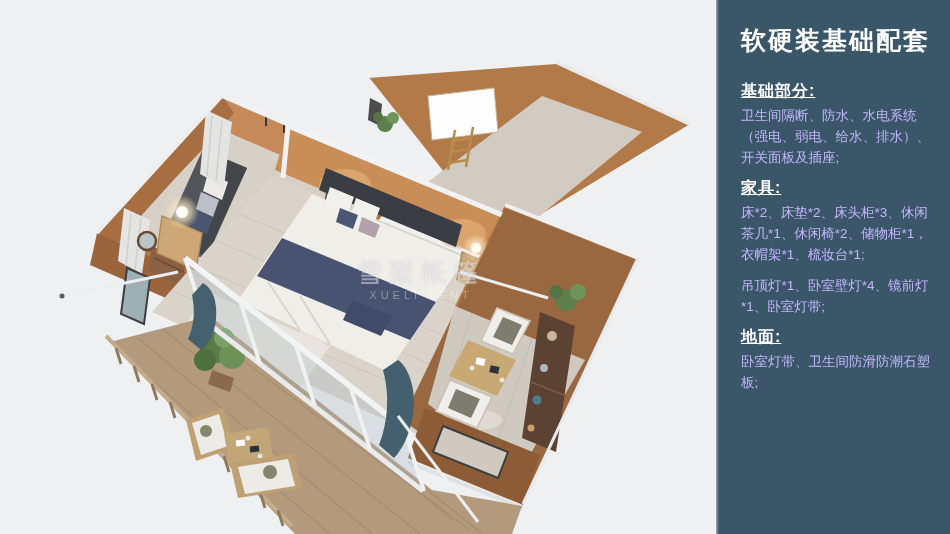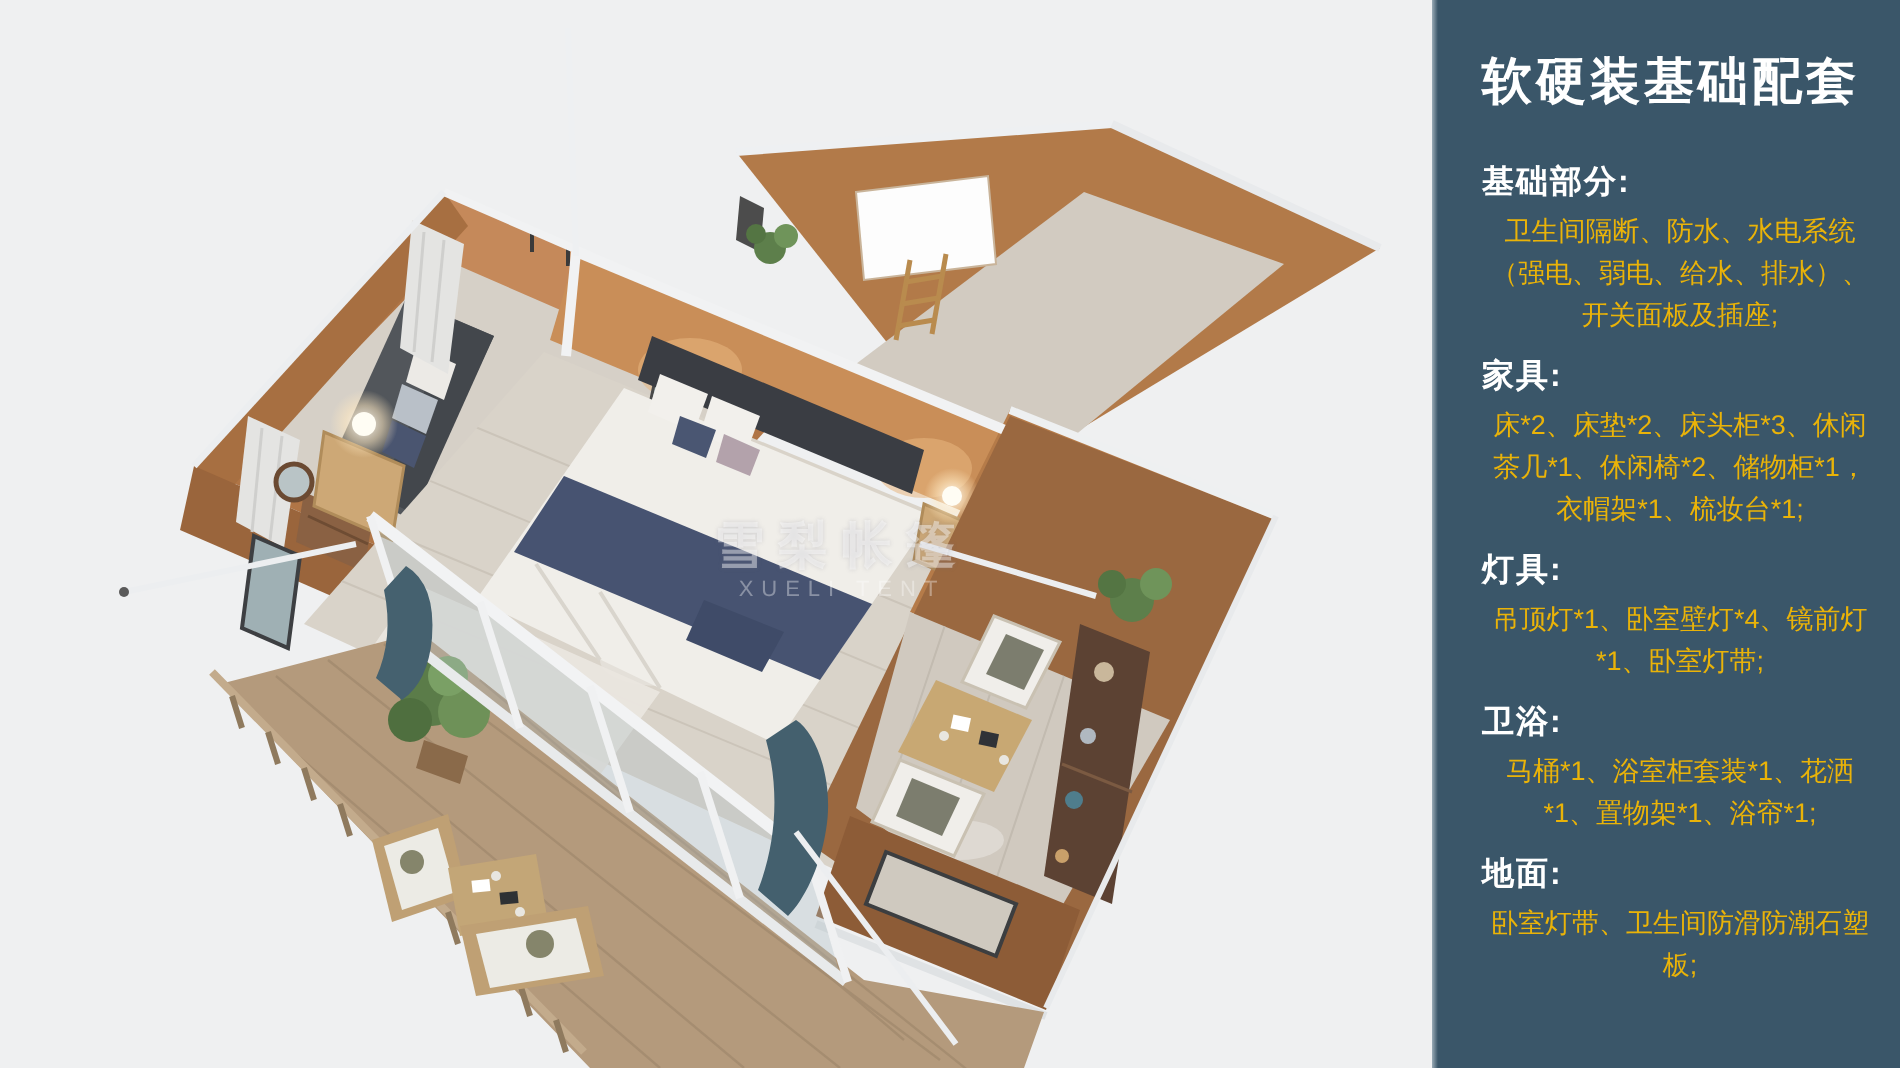--- a/index.html
+++ b/index.html
@@ -26,22 +26,22 @@
     padding:24px 14px 0 25px;
   }
   .panel::before{
     content:"";position:absolute;left:0;top:0;bottom:0;width:3px;
     background:linear-gradient(to right,#9aabb6,rgba(154,171,182,0));
   }
   .panel h1{
     margin:0 0 24px 0;font-size:25px;font-weight:700;letter-spacing:2px;color:#ffffff;white-space:nowrap;
   }
   .panel section{margin:0 0 10px 0;}
-  .panel h2{margin:0 0 3px 0;font-size:16px;font-weight:700;letter-spacing:1px;color:#ffffff;}
-  .panel p{margin:0;font-size:13.5px;line-height:21px;color:#eab308;width:198px;text-align:center;}
+  .panel h2{margin:0 0 3px 0;font-size:16px;font-weight:700;letter-spacing:1px;color:#ffffff;text-decoration:underline;}
+  .panel p{margin:0;font-size:13.5px;line-height:21px;color:#c4b5fd;width:198px;}
 </style>
 </head>
 <body>
 
 <div class="stage">
 
   <div class="render">
     <svg width="716" height="534" viewBox="0 0 716 534">
       <defs>
         <radialGradient id="glow" cx="50%" cy="50%" r="50%">
@@ -298,28 +298,23 @@
       <h2>基础部分:</h2>
       <p>卫生间隔断、防水、水电系统（强电、弱电、给水、排水）、开关面板及插座;</p>
     </section>
 
     <section>
       <h2>家具:</h2>
       <p>床*2、床垫*2、床头柜*3、休闲茶几*1、休闲椅*2、储物柜*1，衣帽架*1、梳妆台*1;</p>
     </section>
 
     <section>
-      <h2>灯具:</h2>
       <p>吊顶灯*1、卧室壁灯*4、镜前灯*1、卧室灯带;</p>
     </section>
 
-    <section>
-      <h2>卫浴:</h2>
-      <p>马桶*1、浴室柜套装*1、花洒*1、置物架*1、浴帘*1;</p>
-    </section>
 
     <section>
       <h2>地面:</h2>
       <p>卧室灯带、卫生间防滑防潮石塑板;</p>
     </section>
   </aside>
 
 </div>
 
 </body></html>

